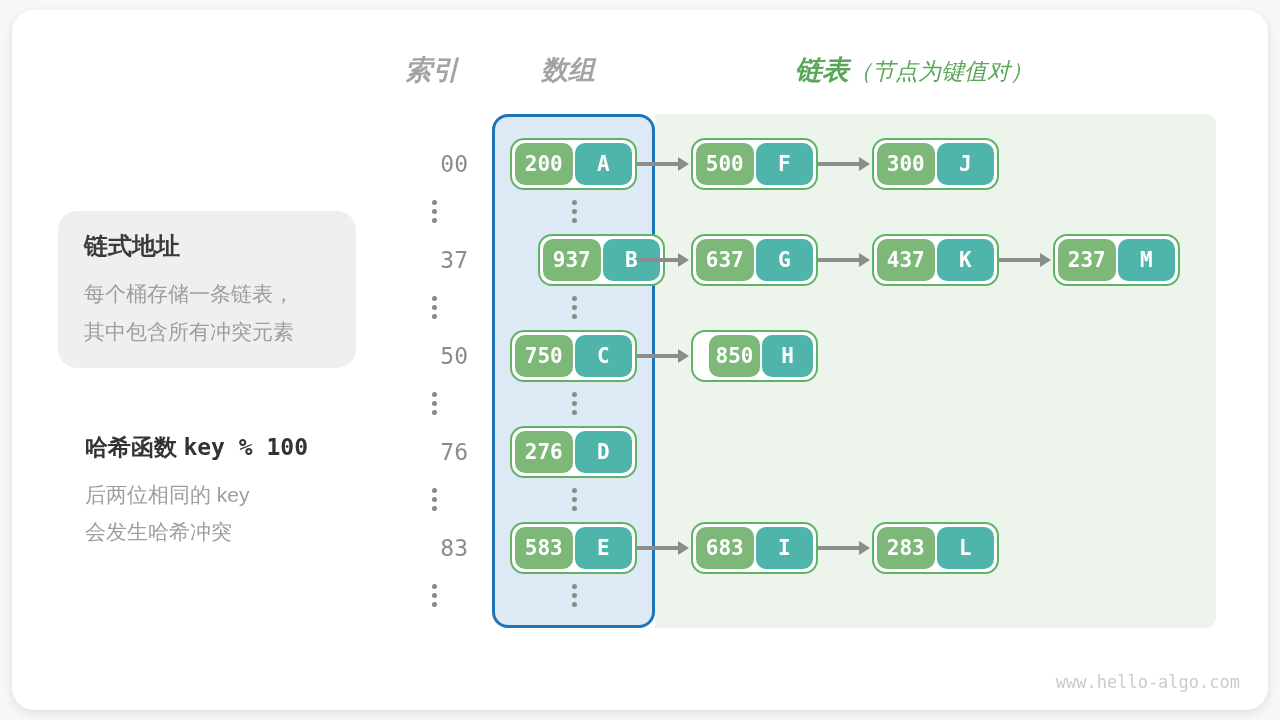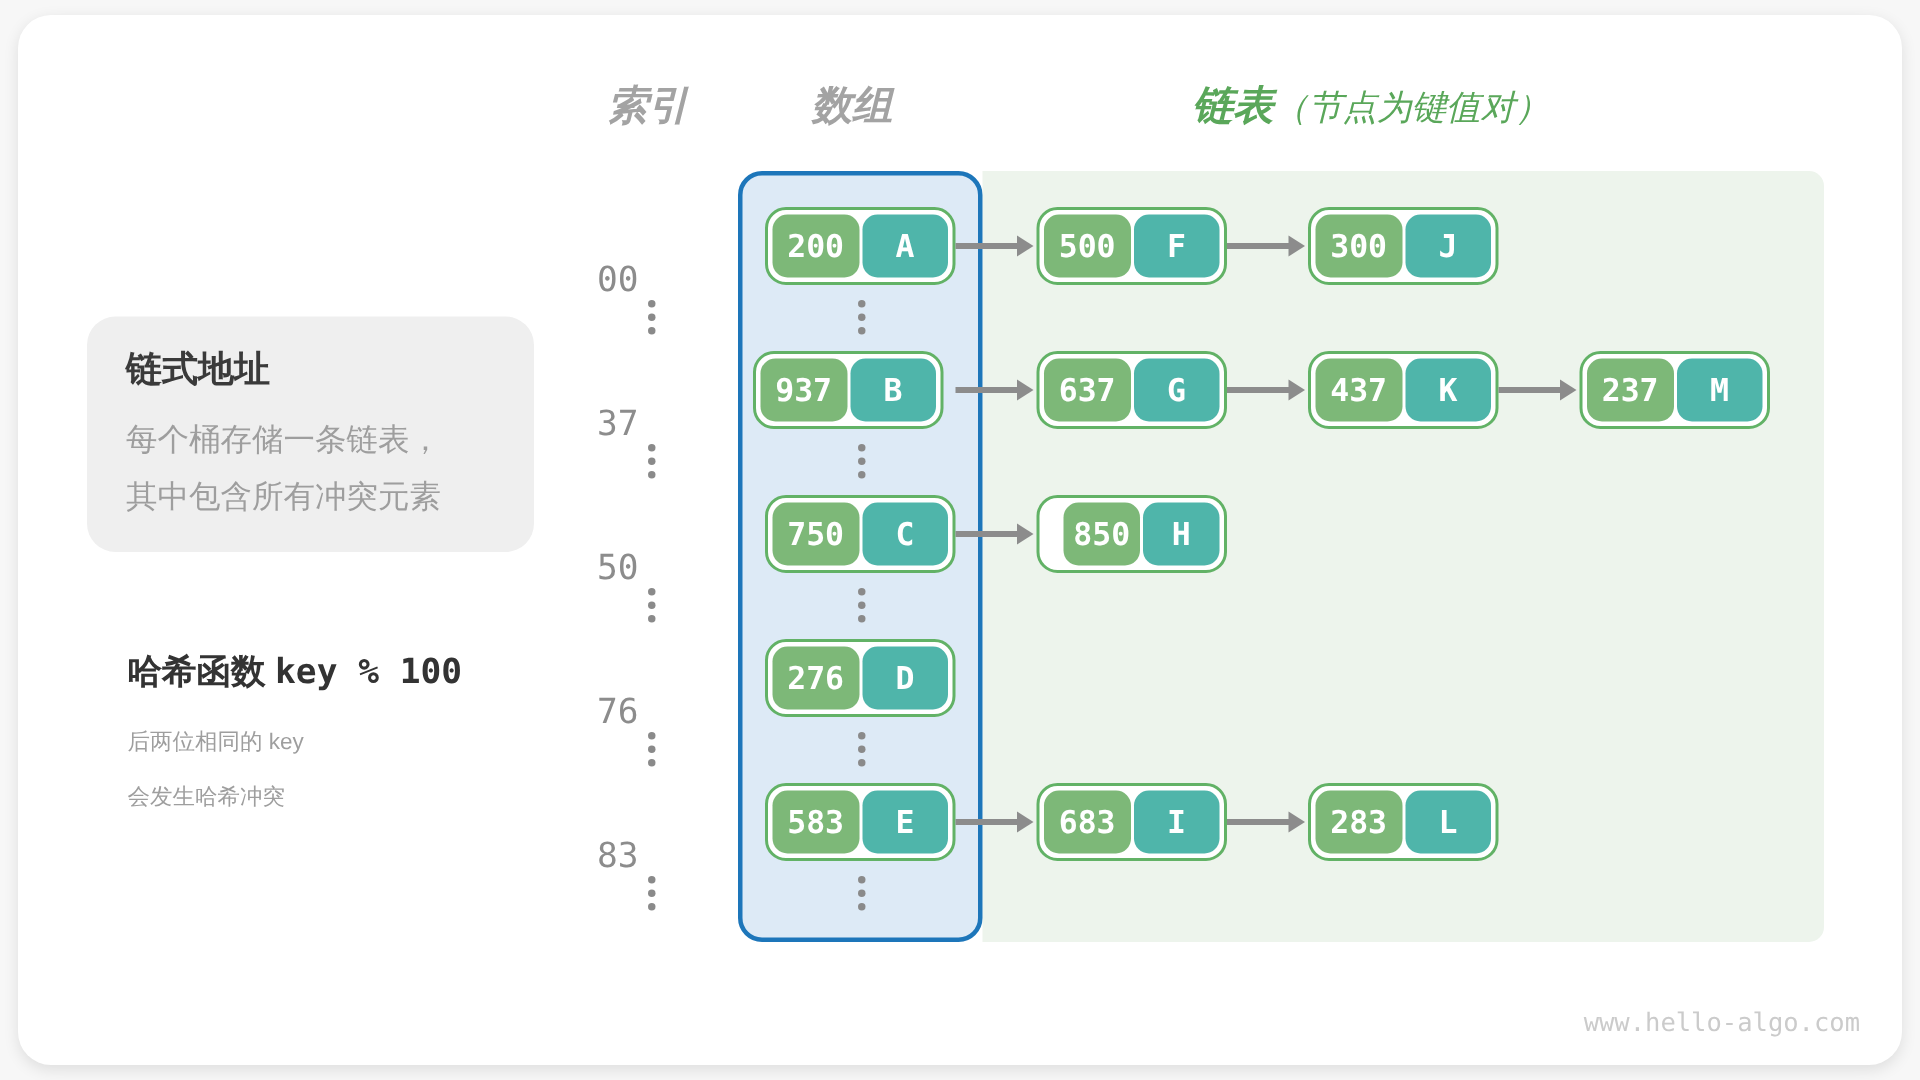--- a/index.html
+++ b/index.html
@@ -33,25 +33,25 @@
   .info-box {
     position:absolute; left:58px; top:211px; width:298px; height:157px;
     background:#efefef; border-radius:19px; padding:19px 0 0 26px;
   }
   .info-title { font-size:24px; font-weight:bold; color:#3a3a3a; margin-bottom:13px; }
   .info-line  { font-size:21px; color:#9e9e9e; line-height:38px; }
   
   .hash-note { position:absolute; left:85px; top:432px; width:300px; }
   .hash-title { font-size:23px; font-weight:bold; color:#333333; margin-bottom:13px; white-space:nowrap; }
   .hash-title .code { font-family:"DejaVu Sans Mono", monospace; }
-  .hash-line { font-size:15px; color:#9e9e9e; line-height:37px; }
+  .hash-line { font-size:21px; color:#9e9e9e; line-height:37px; }
   
   .idx {
-    position:absolute; width:70px; text-align:left;
-    font-family:"DejaVu Sans Mono", monospace; font-size:23px; color:#8c8c8c; line-height:28px;margin-top:23px;
+    position:absolute; width:70px; text-align:right;
+    font-family:"DejaVu Sans Mono", monospace; font-size:23px; color:#8c8c8c; line-height:28px;
   }
   .node {
     position:absolute; width:127px; height:52px; background:#ffffff;
     border:2px solid #62b266; border-radius:14px;
     display:flex; gap:2px; padding:3px;
   }
   .node-key, .node-val {
     flex:1; border-radius:10px; color:#ffffff;
     font-family:"DejaVu Sans Mono", monospace; font-weight:bold; font-size:21px;
     display:flex; align-items:center; justify-content:center;
@@ -106,21 +106,21 @@
       <div class="node" style="left: 691px; top: 138px;">
         <div class="node-key">500</div>
         <div class="node-val">F</div>
       </div>
       <div class="arrow" style="left: 818px; top: 162px; width: 42px;"></div>
       <div class="node" style="left: 872px; top: 138px;">
         <div class="node-key">300</div>
         <div class="node-val">J</div>
       </div>
       <div class="idx" style="left: 398px; top: 246px;">37</div>
-      <div class="node" style="left: 502px; top: 234px;">
+      <div class="node" style="left: 538px; top: 234px;">
         <div class="node-key">937</div>
         <div class="node-val">B</div>
       </div>
       <div class="arrow" style="left: 637px; top: 258px; width: 42px;"></div>
       <div class="node" style="left: 691px; top: 234px;">
         <div class="node-key">637</div>
         <div class="node-val">G</div>
       </div>
       <div class="arrow" style="left: 818px; top: 258px; width: 42px;"></div>
       <div class="node" style="left: 872px; top: 234px;">

